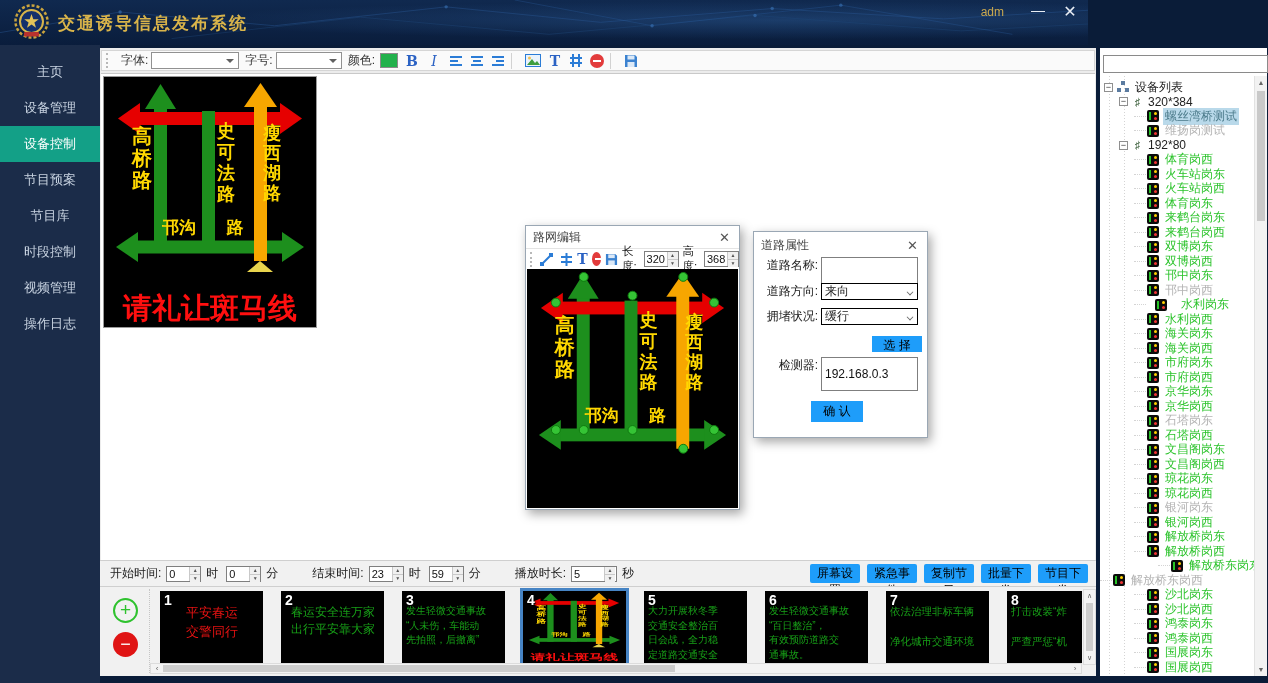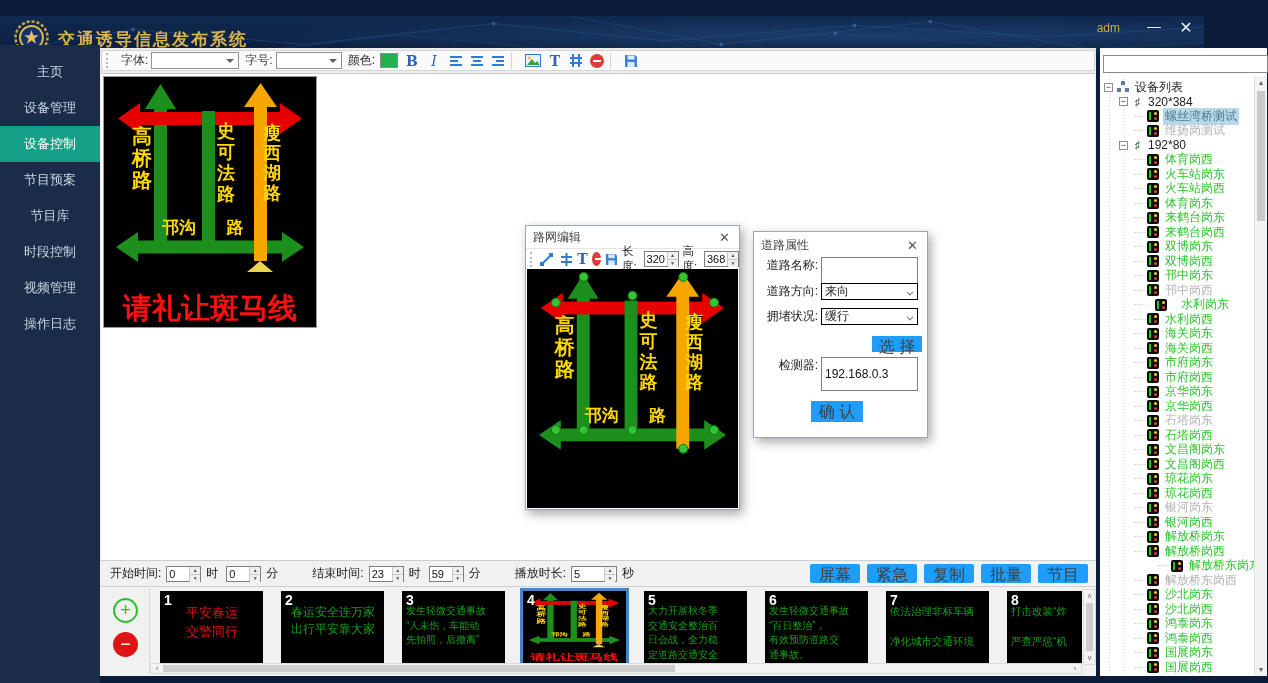--- a/index.html
+++ b/index.html
@@ -1,20 +1,20 @@
 <!DOCTYPE html>
 <html><head>
 <meta charset="utf-8">
 <style>
   html,body{margin:0;padding:0;background:#06142b;}
   *{box-sizing:border-box;font-family:"Liberation Sans","DejaVu Sans",sans-serif;}
   .app{position:relative;width:1268px;height:683px;background:#0a1c38;overflow:hidden;}
 
   
-  .titlebar{position:absolute;left:0;top:16px;width:1204px;height:45px;
+  .titlebar{position:absolute;left:0;top:0;width:1088px;height:45px;
     background:radial-gradient(ellipse at 72% 45%,rgba(64,126,198,.28),transparent 55%),
                linear-gradient(#10294f,#0a1d3c);overflow:hidden;}
   .hdr-deco{position:absolute;inset:0;}
   .logo{position:absolute;left:13px;top:4px;}
   .app-title{position:absolute;left:58px;top:12px;font-size:17px;font-weight:bold;color:#d9b44a;letter-spacing:2px;}
   .hdr-user{position:absolute;right:84px;top:5px;font-size:12px;color:#caa94f;}
   .win-min{position:absolute;right:40px;top:2px;color:#e8edf4;font-size:14px;width:20px;text-align:center;cursor:pointer;}
   .win-close{position:absolute;right:8px;top:2px;color:#e8edf4;font-size:16px;width:20px;text-align:center;cursor:pointer;}
 
   
@@ -58,21 +58,21 @@
   .spin .sb{display:flex;flex-direction:column;width:11px;border-left:1px solid #c9c9c9;}
   .spin .sb i{flex:1;font-style:normal;font-size:5px;line-height:7px;text-align:center;color:#555;background:#f0f0f0;cursor:pointer;}
   .spin .sb i+i{border-top:1px solid #c9c9c9;}
 
   .dlg-prop{left:652px;top:157px;width:175px;height:207px;font-size:12px;color:#222;}
   .dlg-prop .prow{position:absolute;display:flex;align-items:flex-start;left:0;}
   .dlg-prop .plab{width:64px;text-align:right;margin-right:3px;}
   .pinput{width:97px;height:34px;border:1px solid #7f7f7f;background:#fff;font-size:12px;padding:0 3px;outline:0;color:#111;}
   .pselect{width:97px;height:17px;border:1px solid #000000;background:#fff;display:flex;align-items:center;padding:0 3px;position:relative;cursor:pointer;}
   .pselect .chev{position:absolute;right:4px;top:5px;width:6px;height:6px;border-right:1.5px solid #666;border-bottom:1.5px solid #666;transform:rotate(45deg) scale(.8);}
-  .btn-blue{background:#1e9dfa;color:#404040;border:0;font-size:16px;cursor:pointer;}
+  .btn-blue{background:#1e9dfa;color:#000000;border:0;font-size:12px;cursor:pointer;}
   .pselbtn{position:absolute;left:118px;top:104px;width:50px;height:16px;}
   .pconfirm{position:absolute;left:57px;top:169px;width:52px;height:21px;}
 
   
   .schedule{position:absolute;left:0;top:512px;width:996px;height:26px;background:#f1f1f1;border-top:1px solid #cfcfcf;
     display:flex;align-items:center;font-size:12px;color:#222;padding-left:10px;}
   .schedule .lbl{margin-right:5px;}
   .gap24{margin-left:26px;}
   .unit{margin:0 8px 0 5px;}
   .actions{margin-left:auto;display:flex;gap:7px;margin-right:8px;}
@@ -703,21 +703,21 @@
         <div class="trow" style="padding-left: 34px;">
           <span class="nox"></span>
           <span class="sig"></span>
           <span class="tlab t-on">解放桥岗西</span>
         </div>
         <div class="trow" style="padding-left: 34px; margin-left: 24px;">
           <span class="nox"></span>
           <span class="sig"></span>
           <span class="tlab t-on">解放桥东岗东</span>
         </div>
-        <div class="trow" style="padding-left: 34px;">
+        <div class="trow" style="">
           <span class="nox"></span>
           <span class="sig"></span>
           <span class="tlab t-off">解放桥东岗西</span>
         </div>
         <div class="trow" style="padding-left: 34px;">
           <span class="nox"></span>
           <span class="sig"></span>
           <span class="tlab t-on">沙北岗东</span>
         </div>
         <div class="trow" style="padding-left: 34px;">

